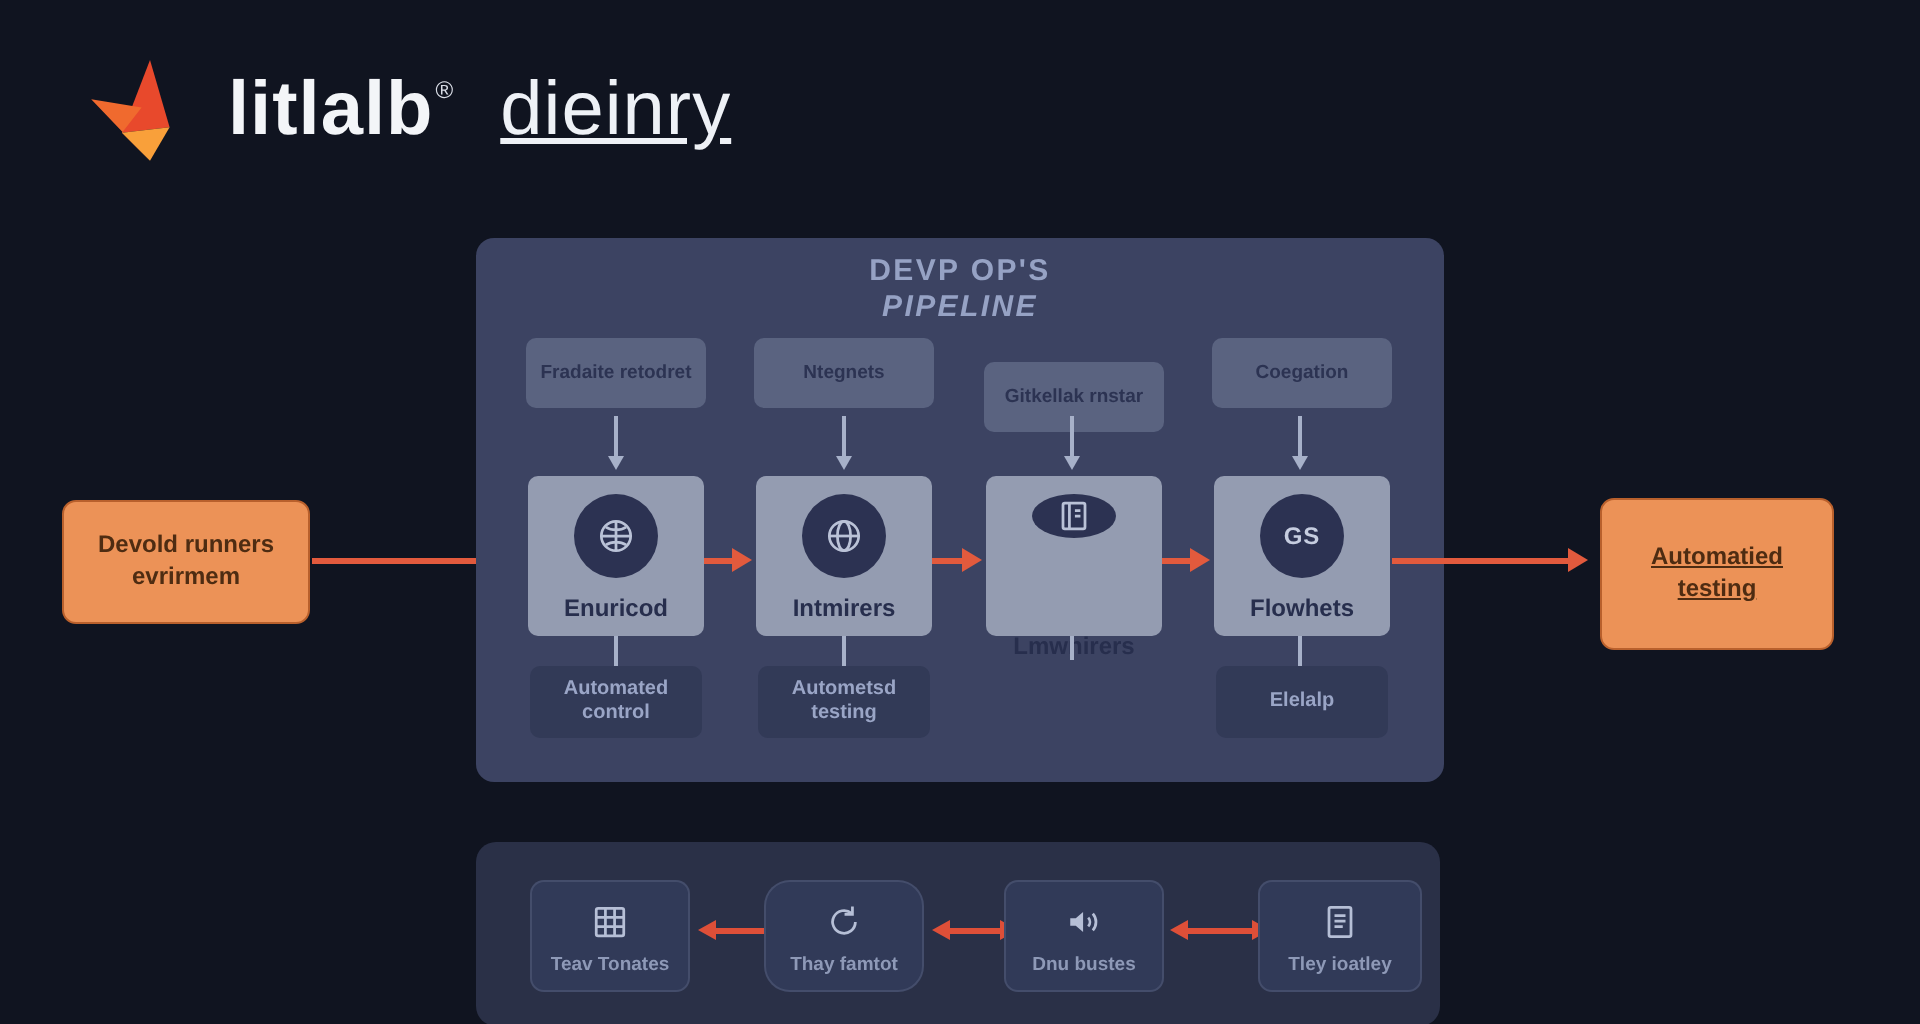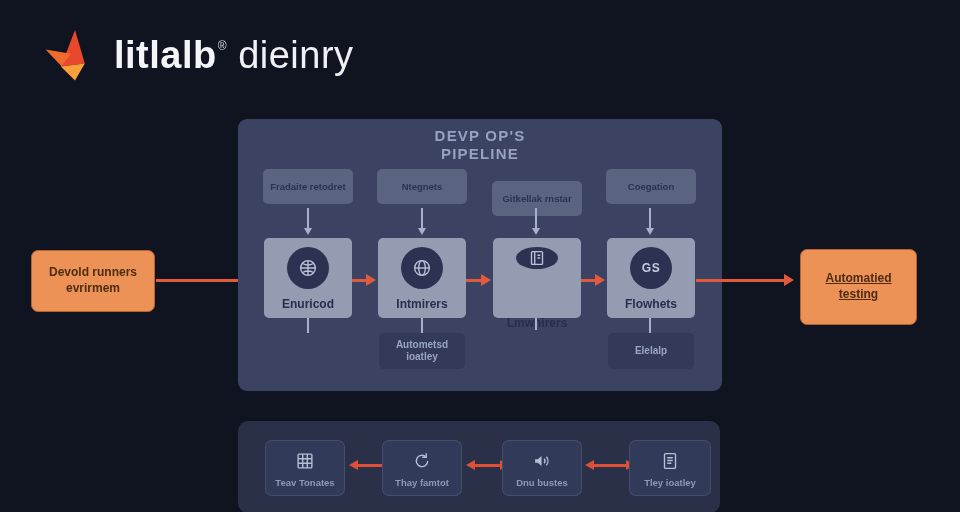--- a/index.html
+++ b/index.html
@@ -5,26 +5,26 @@
   * { margin:0; padding:0; box-sizing:border-box; }
   html,body { width:960px; height:512px; }
   body { background:#101420; font-family:"Liberation Sans","DejaVu Sans",sans-serif; overflow:hidden; position:relative; }
   .abs { position:absolute; }
 
   
   .logo-mark { left:40px; top:24px; width:70px; height:68px; }
   .logo-text { left:114px; top:34px; font-size:38px; color:#f3f5f8; letter-spacing:.5px; white-space:nowrap; }
   .logo-text .brand { font-weight:700; }
   .logo-text .reg { font-size:12px; vertical-align:18px; color:#d9dde6; margin-left:1px; }
-  .logo-text .suffix { font-weight:400; color:#eef1f6; }
+  .logo-text .suffix { font-weight:400; margin-left:12px; color:#eef1f6;text-decoration:underline; }
 
   
   .panel { left:238px; top:119px; width:484px; height:272px; background:#3c4362; border-radius:9px; }
   .ptitle { left:0; width:100%; text-align:center; font-weight:700; font-size:15px; letter-spacing:1.2px; color:#96a2c4; }
-  .t1 { top:8px;text-align:center; } .t2 { top:26px; }
+  .t1 { top:8px;text-align:center; } .t2 { top:26px;font-style:italic; }
 
   .topbox { top:50px; width:90px; height:35px; background:#5a6380; border-radius:5px;
             display:flex; align-items:center; justify-content:center; text-align:center;
             font-size:9.5px; line-height:1.2; color:#2c3352; font-weight:600; padding:2px 6px; }
   .c1 { left:25px; } .c2 { left:139px; } .c3 { left:254px;margin-top:12px; } .c4 { left:368px; }
 
   .varrow { top:89px; width:2px; height:21px; background:#a7b1c9; }
   .varrow::after { content:''; position:absolute; left:-3px; bottom:-6px;
                    border-left:4px solid transparent; border-right:4px solid transparent; border-top:7px solid #a7b1c9; }
   .vx1 { left:69px; } .vx2 { left:183px; } .vx3 { left:297px; } .vx4 { left:411px; }
@@ -59,21 +59,21 @@
   .ha-left  { left:156px; top:279px; width:92px; }
   .ha-right { left:696px; top:279px; width:89px; }
   .ha-g1 { left:114px; top:160px; width:15px; }
   .ha-g2 { left:228px; top:160px; width:16px; }
   .ha-g3 { left:343px; top:160px; width:15px; }
 
   
   .strip { left:238px; top:405px; width:482px; height:92px; background:#2a3047; border-radius:10px;margin-top:16px; }
   .sbox { top:19px; width:80px; height:56px; background:#313a58; border:1px solid rgba(168,180,214,.16); border-radius:7px;
           display:flex; flex-direction:column; align-items:center; justify-content:center; gap:5px; padding-top:2px; }
-  .sb1 { left:27px; } .sb2 { left:144px; } .sb3 { left:264px; } .sb4 { left:391px; width:82px; }
+  .sb1 { left:27px; } .sb2 { left:144px;border-radius:13px; } .sb3 { left:264px; } .sb4 { left:391px; width:82px; }
   .sbox svg { stroke:#b6bfd6; fill:none; stroke-width:1.5; }
   .slabel { font-size:9.5px; color:#8e99b7; font-weight:600; white-space:nowrap; }
 
   .darrow { top:43px; height:3px; background:#de4f38; }
   .darrow::before { content:''; position:absolute; left:-8px; top:-4px;
                     border-right:9px solid #de4f38; border-top:5px solid transparent; border-bottom:5px solid transparent; }
   .darrow::after  { content:''; position:absolute; right:-8px; top:-4px;
                     border-left:9px solid #de4f38; border-top:5px solid transparent; border-bottom:5px solid transparent; }
   .da1 { left:119px; width:26px; } .da2 { left:236px; width:27px; } .da3 { left:355px; width:34px; }
 </style>
@@ -154,22 +154,25 @@
 
   <div class="abs harrow ha-g1"></div>
   <div class="abs harrow ha-g2"></div>
   <div class="abs harrow ha-g3"></div>
 
   <div class="abs stub s14 vx1"></div>
   <div class="abs stub s14 vx2"></div>
   <div class="abs stub s3 vx3"></div>
   <div class="abs stub s14 vx4"></div>
 
+  <div class="abs botlab b1">
+      <span>Automated control</span>
+    </div>
   <div class="abs botlab b2">
-      <span>Autometsd ioatley</span>
+      <span>Autometsd testing</span>
     </div>
   <div class="abs botlab b4">
       <span>Elelalp</span>
     </div>
 </div>
 
 <div class="abs harrow ha-right"></div>
 <div class="abs obox oright">
   <span>Automatied testing</span>
 </div>

